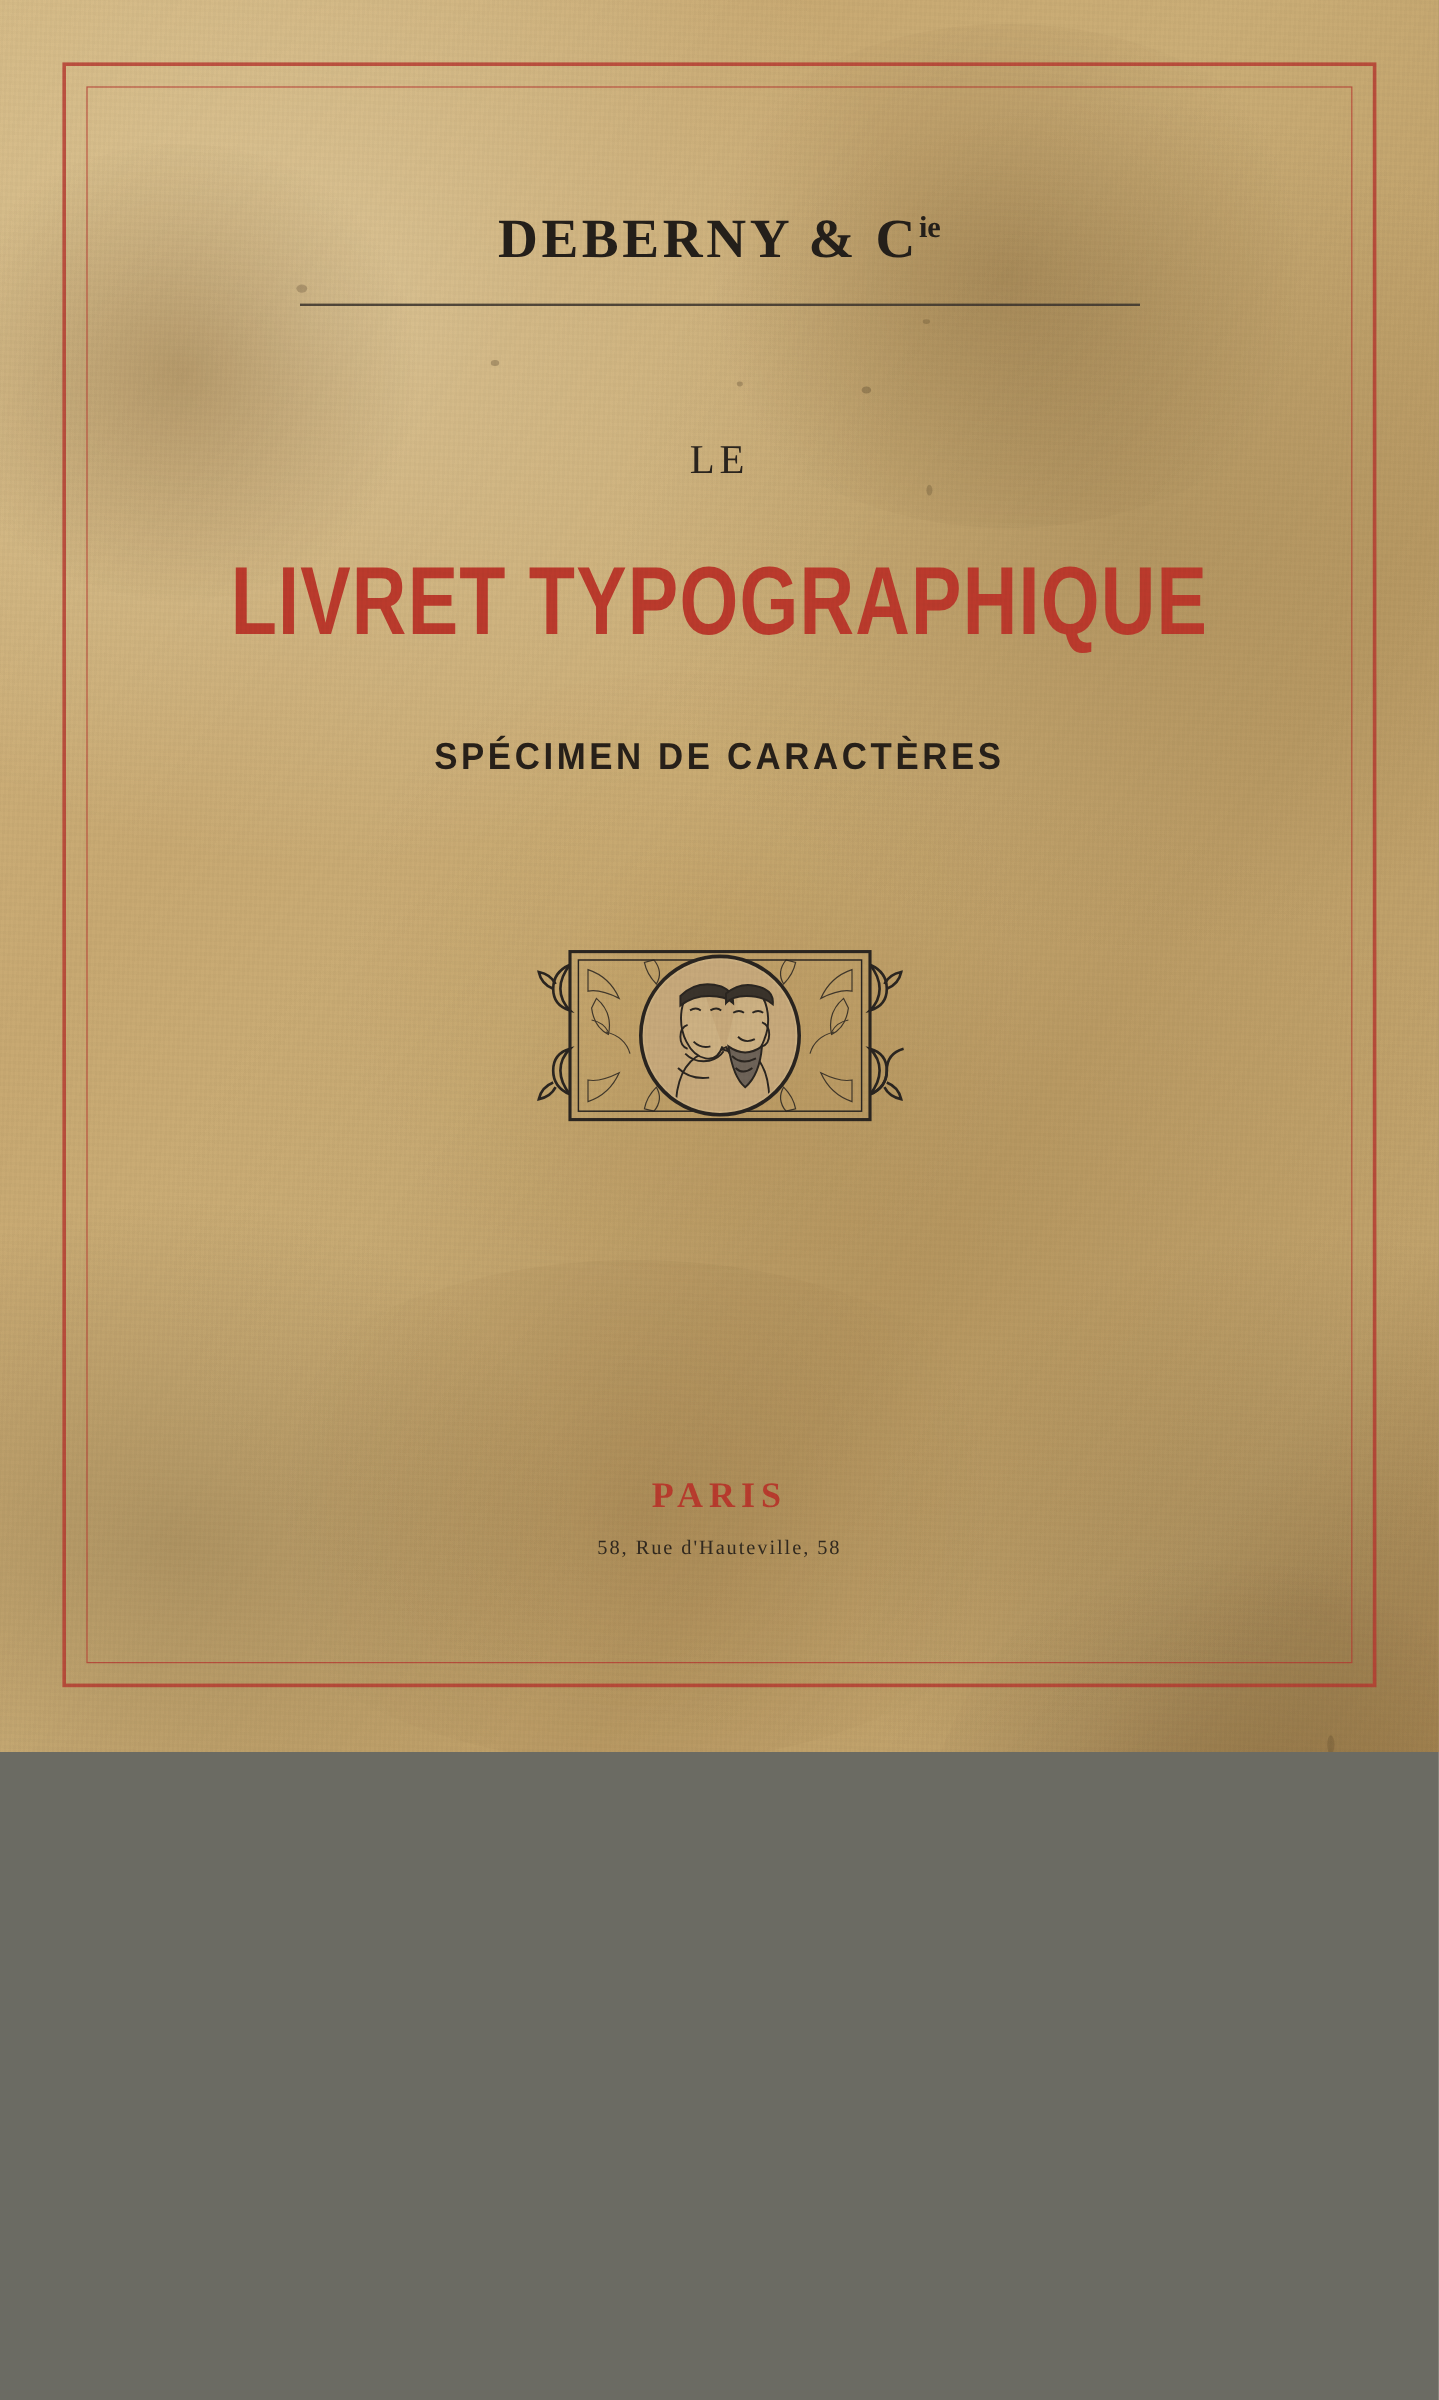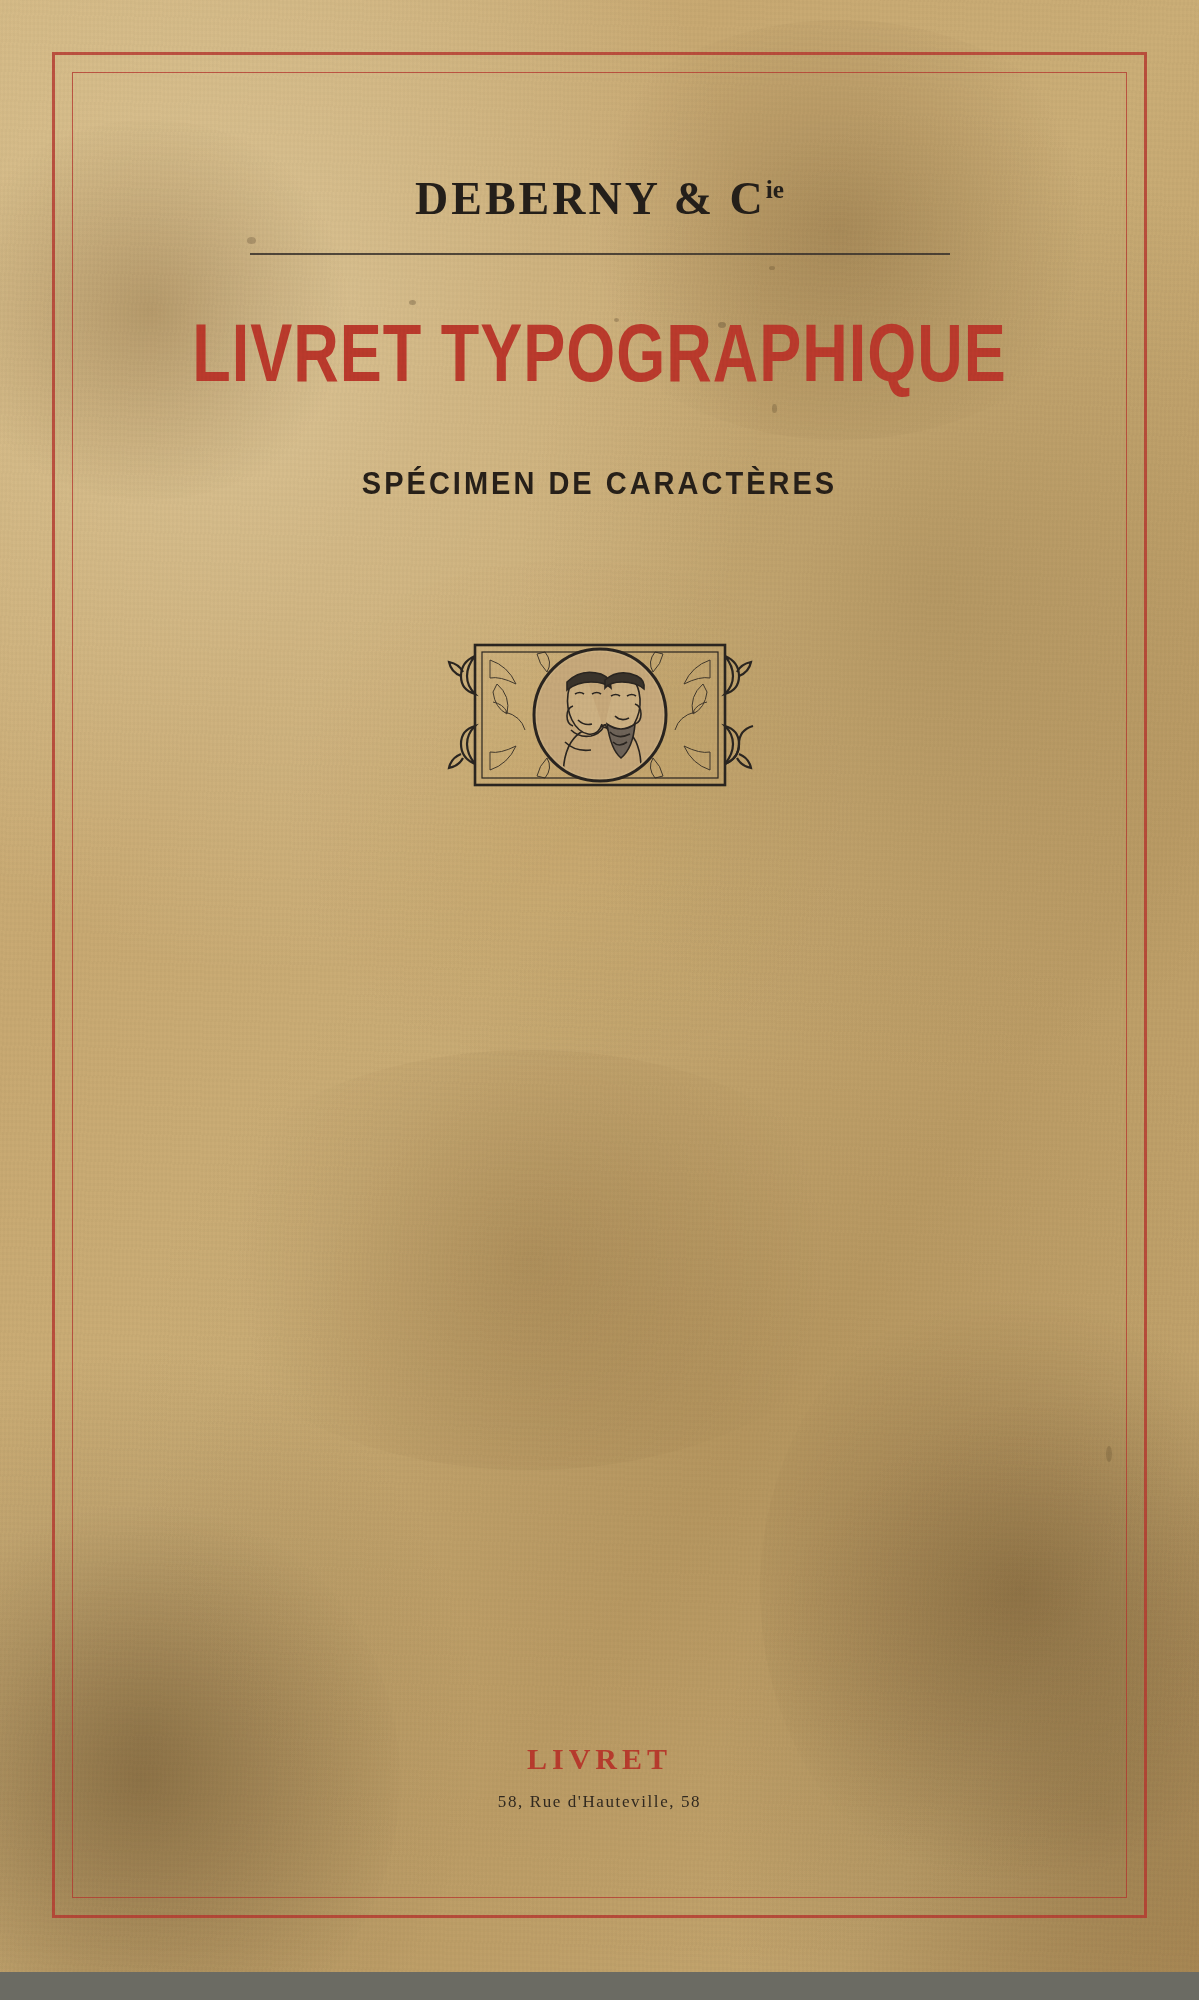--- a/index.html
+++ b/index.html
@@ -3,21 +3,21 @@
 <meta charset="utf-8">
 <style>
   html, body {
     margin: 0;
     padding: 0;
     background: #6b6b63;
   }
   #page {
     position: relative;
     width: 1199px;
-    height: 1972px;
+    height: 1460px;
     overflow: hidden;
     background-color: #c9ab74;
     background-image:
       radial-gradient(ellipse 60% 45% at 22% 18%, rgba(255,245,215,0.30), rgba(255,245,215,0) 70%),
       radial-gradient(ellipse 50% 35% at 78% 30%, rgba(120,92,48,0.22), rgba(120,92,48,0) 70%),
       radial-gradient(ellipse 70% 40% at 60% 72%, rgba(150,116,62,0.22), rgba(150,116,62,0) 70%),
       radial-gradient(ellipse 40% 28% at 12% 88%, rgba(90,68,34,0.25), rgba(90,68,34,0) 70%),
       radial-gradient(ellipse 45% 30% at 92% 92%, rgba(90,68,34,0.28), rgba(90,68,34,0) 72%),
       linear-gradient(125deg, #d2b681 0%, #c8a972 28%, #cbae77 46%, #bd9e67 68%, #c3a56e 86%, #b5935c 100%);
     font-family: "Liberation Serif", serif;
@@ -182,20 +182,21 @@
   <div id="frame-inner"></div>
 
   <div id="content">
 
     <div class="house-name">
       <span>DEBERNY &amp; C</span><sup>ie</sup>
     </div>
 
     <div class="rule"></div>
 
+    <div class="le">LE</div>
 
     <div class="main-title">LIVRET TYPOGRAPHIQUE</div>
 
     <div class="subtitle">SPÉCIMEN DE CARACTÈRES</div>
 
     <div class="vignette">
       <svg viewBox="0 0 310 215" width="310" height="215">
         <defs>
           <clipPath id="medclip">
               <circle cx="155" cy="103" r="63"></circle>
@@ -264,20 +265,20 @@
             <path d="M165 120 q8 8 20 2"></path>
             <path d="M168 130 q6 6 14 0"></path>
           </g>
         </g>
 
         <circle cx="155" cy="103" r="66" fill="none" stroke="#2a2520" stroke-width="1" opacity="0.6"></circle>
       </svg>
     </div>
 
     <div class="imprint">
-      <div class="city">LIVRET</div>
+      <div class="city">PARIS</div>
       <div class="address sc">58, Rue d'Hauteville, 58</div>
     </div>
 
   </div>
 
   <div id="grain"></div>
 </div>
 
 </body></html>

